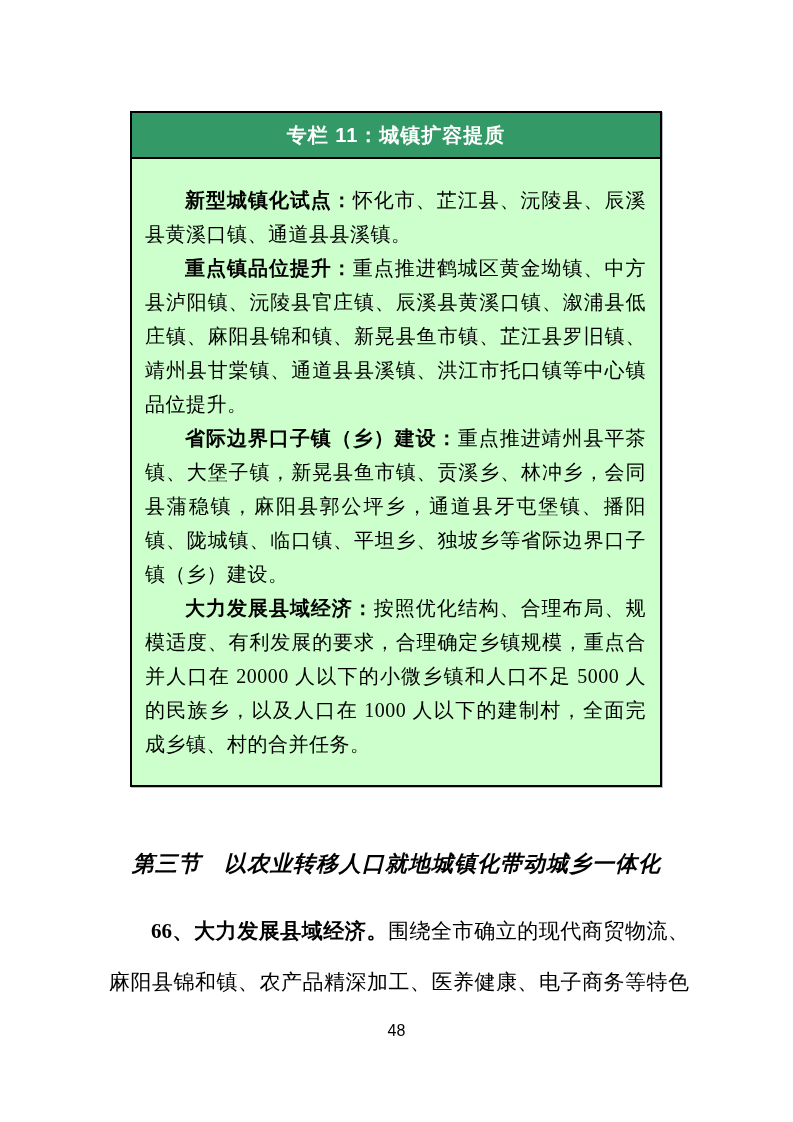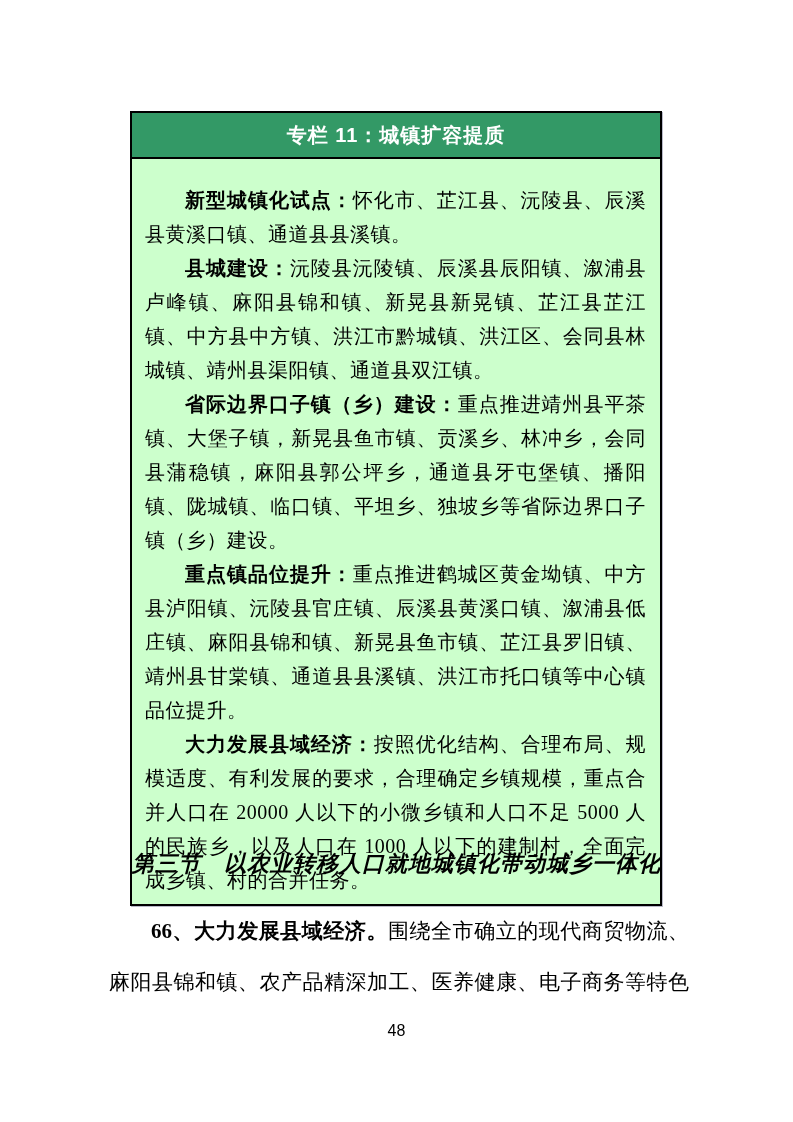--- a/index.html
+++ b/index.html
@@ -27,21 +27,21 @@
     height: 44px;
     line-height: 44px;
     text-align: center;
     font-family: "Liberation Sans", sans-serif;
     font-weight: bold;
     font-size: 20px;
     border-bottom: 2px solid #000000;
     letter-spacing: 1px;
   }
   .callout-body {
-    padding: 24px 14px 7px 13px;
+    padding: 24px 14px 24px 13px;
   }
   .callout-body p {
     margin: 0;
     text-indent: 2em;
     font-size: 20px;
     line-height: 34px;
     text-align: justify;
     letter-spacing: 0.5px;
   }
   .callout-body p b {
@@ -89,27 +89,24 @@
 
 <div class="page">
 
   <div class="callout" style="border-color: rgb(0, 0, 0);">
     <div class="callout-header" style="background-color: rgb(51, 153, 102); color: rgb(255, 255, 255); border-bottom-color: rgb(0, 0, 0);">专栏 11：城镇扩容提质</div>
     <div class="callout-body" style="background-color: rgb(204, 255, 204); color: rgb(0, 0, 0);">
       <p>
         <b>新型城镇化试点：</b><span>怀化市、芷江县、沅陵县、辰溪县黄溪口镇、通道县县溪镇。</span>
       </p>
       <p>
-        <b>县城建设：</b><span>沅陵县沅陵镇、辰溪县辰阳镇、溆浦县卢峰镇、麻阳县锦和镇、新晃县新晃镇、芷江县芷江镇、中方县中方镇、洪江市黔城镇、洪江区、会同县林城镇、靖州县渠阳镇、通道县双江镇。</span>
+        <b>重点镇品位提升：</b><span>重点推进鹤城区黄金坳镇、中方县泸阳镇、沅陵县官庄镇、辰溪县黄溪口镇、溆浦县低庄镇、麻阳县锦和镇、新晃县鱼市镇、芷江县罗旧镇、靖州县甘棠镇、通道县县溪镇、洪江市托口镇等中心镇品位提升。</span>
       </p>
       <p>
         <b>省际边界口子镇（乡）建设：</b><span>重点推进靖州县平茶镇、大堡子镇，新晃县鱼市镇、贡溪乡、林冲乡，会同县蒲稳镇，麻阳县郭公坪乡，通道县牙屯堡镇、播阳镇、陇城镇、临口镇、平坦乡、独坡乡等省际边界口子镇（乡）建设。</span>
-      </p>
-      <p>
-        <b>重点镇品位提升：</b><span>重点推进鹤城区黄金坳镇、中方县泸阳镇、沅陵县官庄镇、辰溪县黄溪口镇、溆浦县低庄镇、麻阳县锦和镇、新晃县鱼市镇、芷江县罗旧镇、靖州县甘棠镇、通道县县溪镇、洪江市托口镇等中心镇品位提升。</span>
       </p>
       <p>
         <b>大力发展县域经济：</b><span>按照优化结构、合理布局、规模适度、有利发展的要求，合理确定乡镇规模，重点合并人口在 20000 人以下的小微乡镇和人口不足 5000 人的民族乡，以及人口在 1000 人以下的建制村，全面完成乡镇、村的合并任务。</span>
       </p>
     </div>
   </div>
 
   <div class="section-heading" style="color: rgb(0, 0, 0); font-style: italic;">第三节　以农业转移人口就地城镇化带动城乡一体化</div>
 
   <p class="body-paragraph" style="color: rgb(0, 0, 0);">

